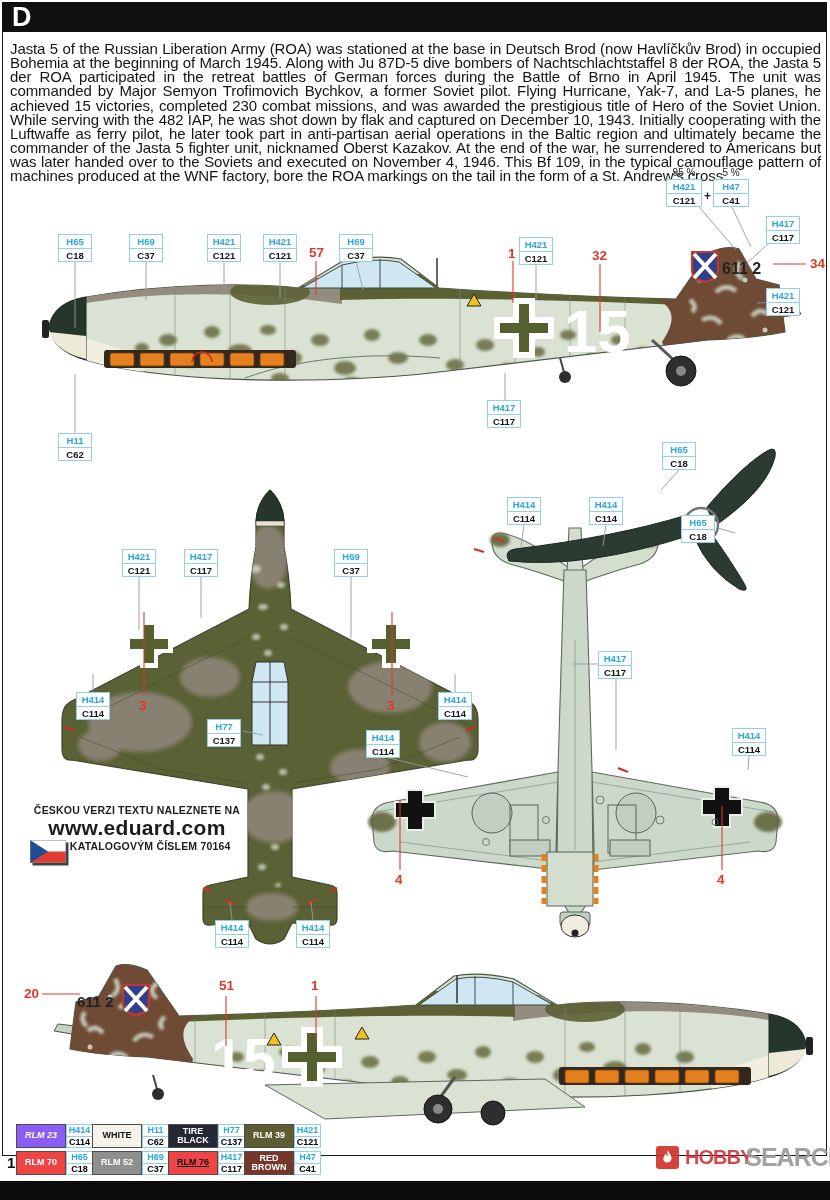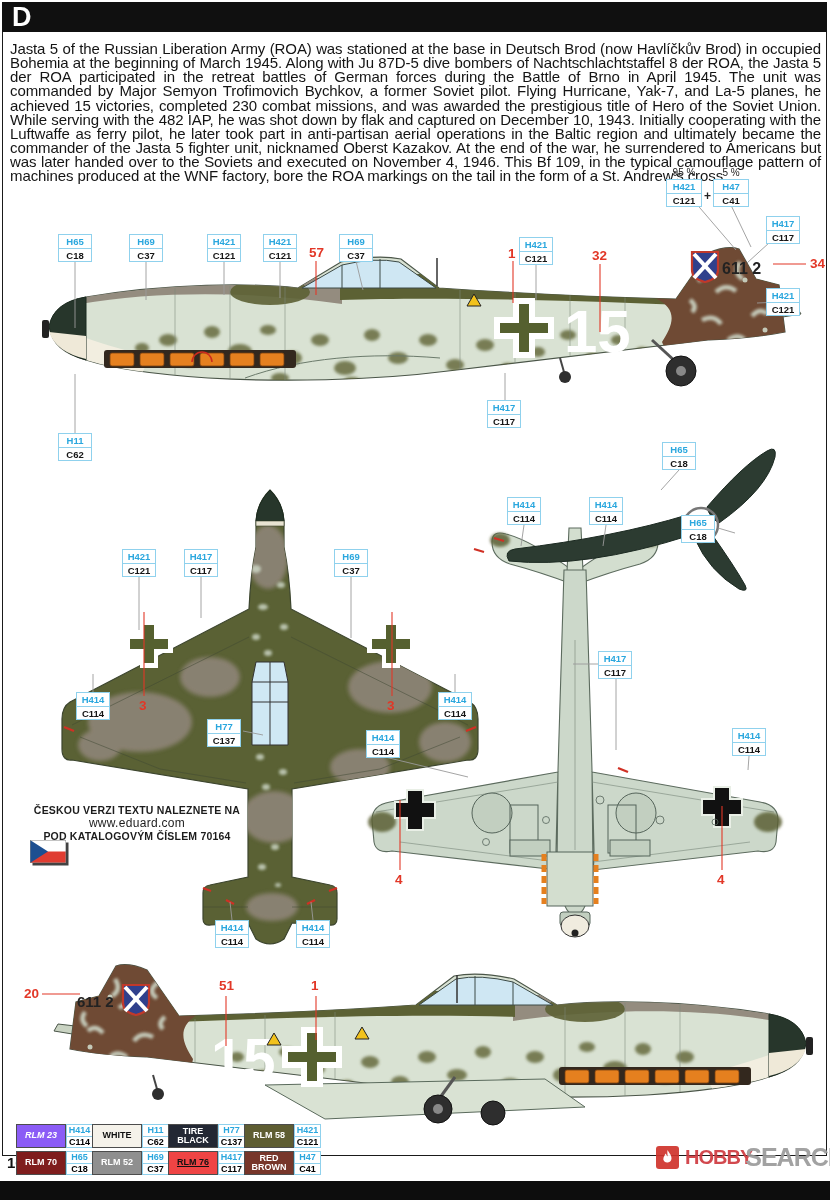--- a/index.html
+++ b/index.html
@@ -23,21 +23,21 @@
   #leaders .r{stroke:#e23727;stroke-width:1.1}
   .mix{position:absolute;left:666px;top:167px;display:flex;align-items:center;z-index:6}
   .mix .pct{display:block;text-align:center;font-size:10px;color:#222;margin-bottom:1px;font-weight:normal}
   .mix .co2{position:static;width:36px;text-align:center;font-weight:bold;font-size:9.5px;line-height:1}
   .mix .co2 span{display:block;background:#fff;border:1px solid #8fd1ed;padding:2px 0 1px}
   .mix .co2 .h{color:#2aa7de;border-bottom:0}
   .mix .co2 .c{color:#151515}
   .mix .plus{font-weight:bold;font-size:12px;margin:17px 2px 0;color:#222}
   .eduard{position:absolute;left:18px;top:804px;width:238px;text-align:center;color:#1c1c1c;z-index:5}
   .eduard .l1,.eduard .l3{font-size:10.5px;font-weight:bold;letter-spacing:.2px}
-  .eduard .l2{font-size:12px;font-weight:normal;letter-spacing:.3px}
+  .eduard .l2{font-size:21px;font-weight:bold;letter-spacing:.3px}
   .flag{position:absolute;left:30px;top:840px;width:36px;height:23px;box-shadow:2.5px 2.5px 0 rgba(45,45,45,.9);z-index:5}
   .lg{position:absolute;display:flex;z-index:6}
   .lg .chip{width:50px;height:24px;display:flex;align-items:center;justify-content:center;text-align:center;
             font-size:9px;font-weight:bold;line-height:9.5px;border:1px solid #4c4c4c;box-sizing:border-box;padding:0 2px}
   .lg .codes{width:27px}
   .lg .codes span{display:block;height:12px;box-sizing:border-box;background:#fff;border:1px solid #8fd1ed;
                   font-size:9px;font-weight:bold;line-height:10.5px;text-align:center}
   .lg .codes .h{color:#2aa7de;border-bottom:0}
   .pageno{position:absolute;left:7px;top:1154px;font-size:15px;font-weight:bold;color:#111;z-index:5}
   .wm{position:absolute;left:656px;top:1143px;display:flex;align-items:center;opacity:.92;z-index:7}
@@ -578,28 +578,28 @@
     </div>
 </div>
 <div class="lg" style="left:168px;top:1124px">
   <div class="chip" style="background: rgb(35, 40, 52); color: rgb(255, 255, 255);">TIRE BLACK</div>
   <div class="codes">
       <span class="h">H77</span>
       <span class="c">C137</span>
     </div>
 </div>
 <div class="lg" style="left:244px;top:1124px">
-  <div class="chip" style="background: rgb(94, 93, 50); color: rgb(255, 255, 255);">RLM 58</div>
+  <div class="chip" style="background: rgb(94, 93, 50); color: rgb(255, 255, 255);">RLM 39</div>
   <div class="codes">
       <span class="h">H421</span>
       <span class="c">C121</span>
     </div>
 </div>
 <div class="lg" style="left:16px;top:1151px">
-  <div class="chip" style="background: #7f1d1d; color: rgb(255, 255, 255); text-align: right;">RLM 70</div>
+  <div class="chip" style="background: #ef4444; color: rgb(255, 255, 255); text-align: right;">RLM 70</div>
   <div class="codes">
       <span class="h">H65</span>
       <span class="c">C18</span>
     </div>
 </div>
 <div class="lg" style="left:92px;top:1151px">
   <div class="chip" style="background: rgb(143, 143, 143); color: rgb(255, 255, 255);">RLM 52</div>
   <div class="codes">
       <span class="h">H69</span>
       <span class="c">C37</span>

